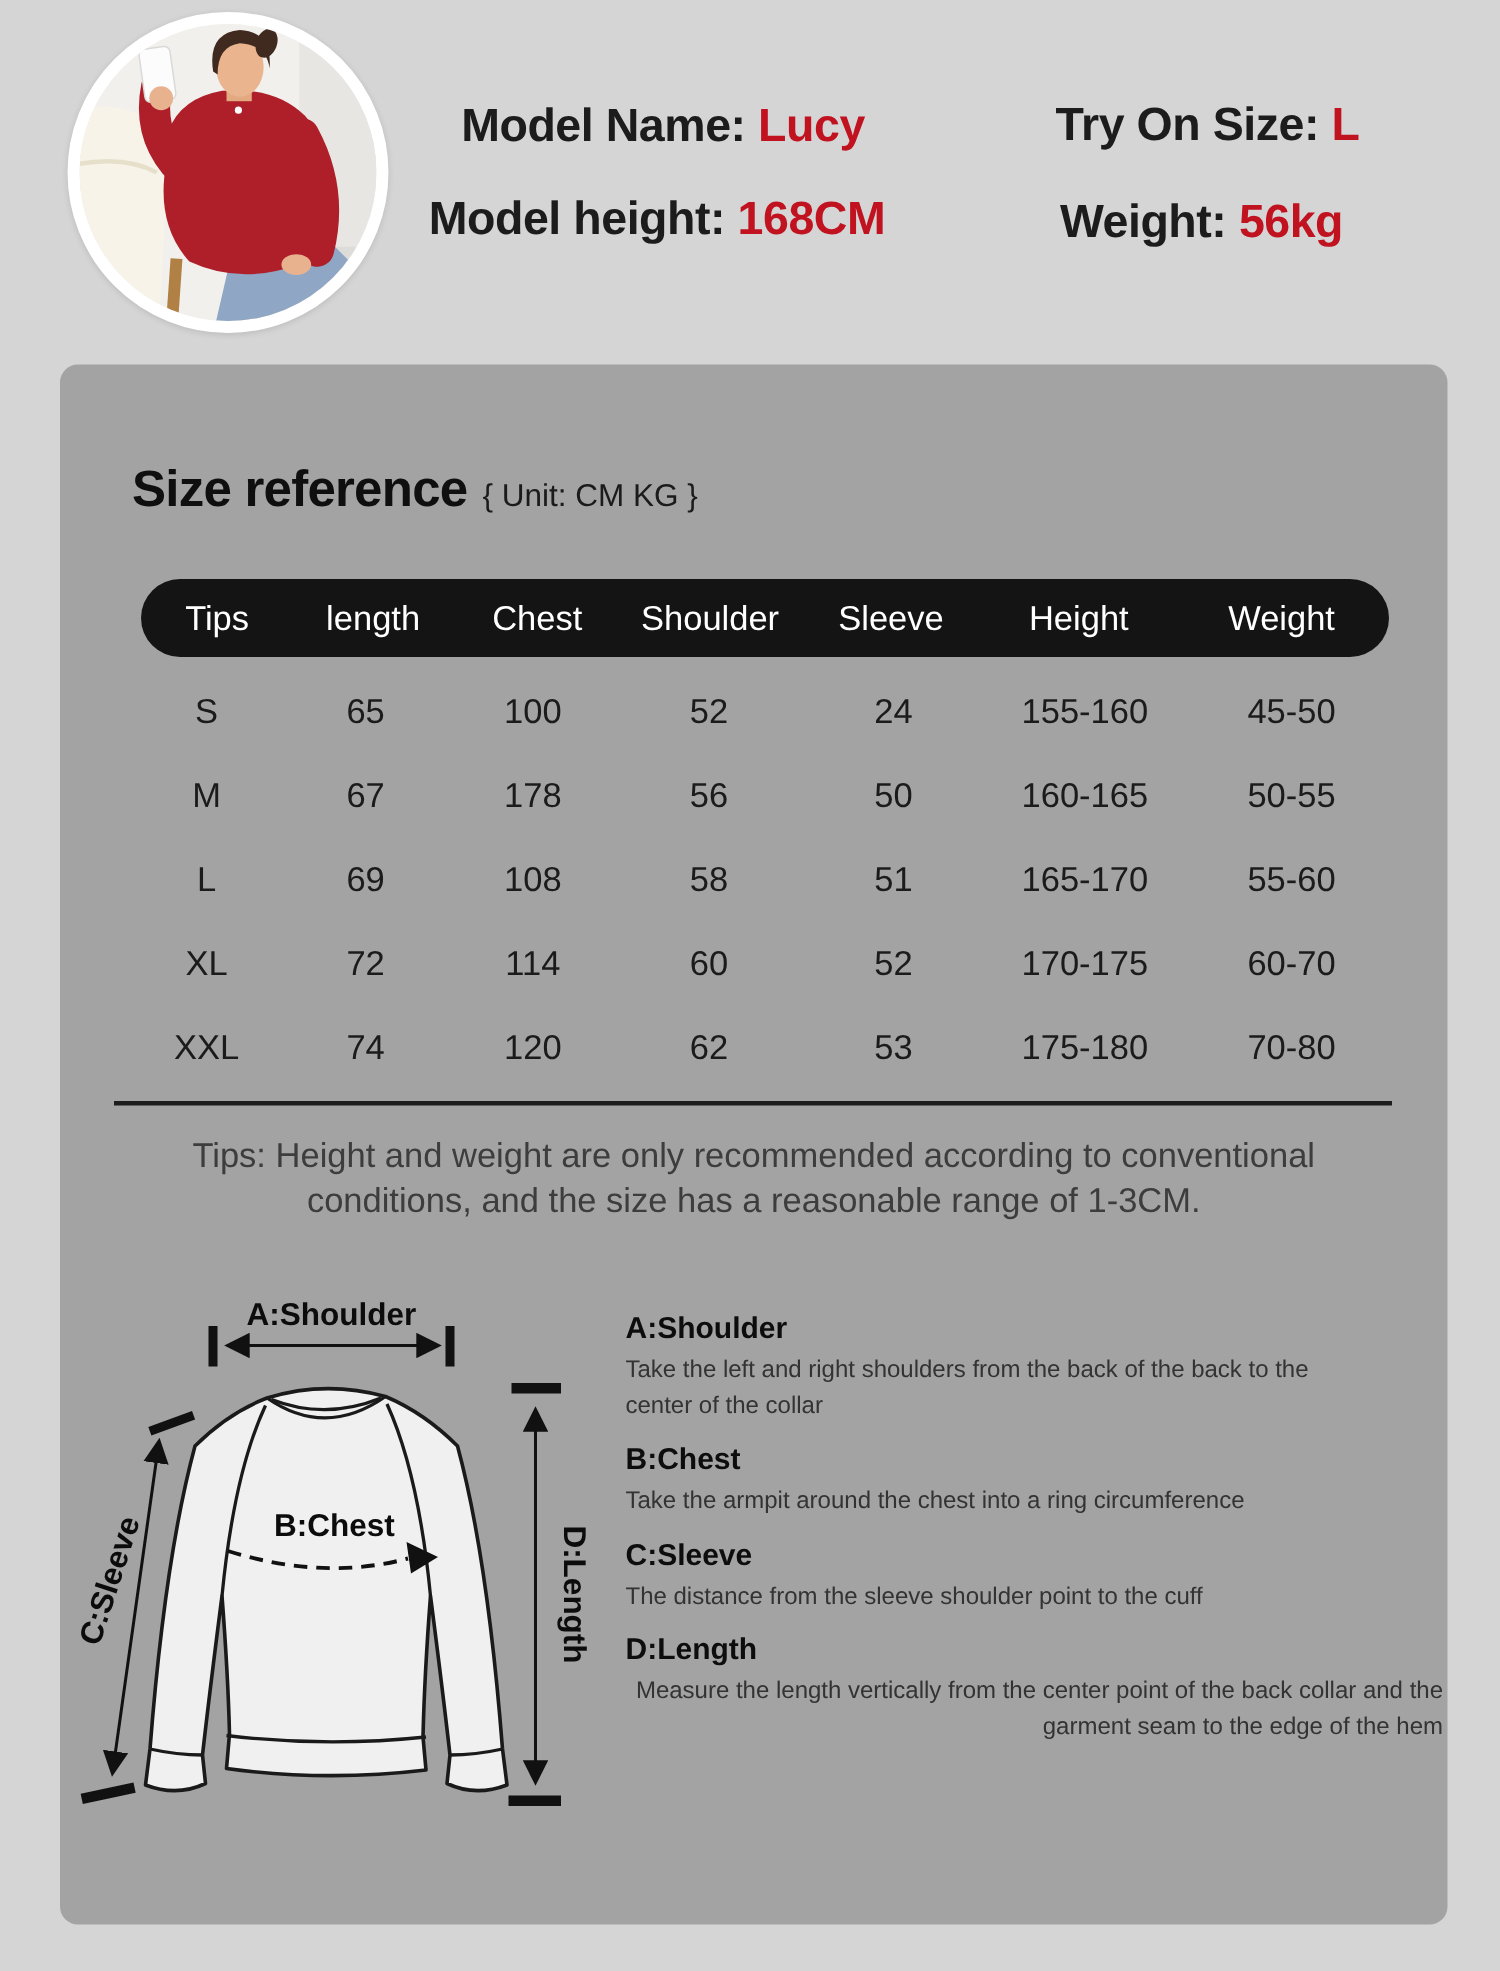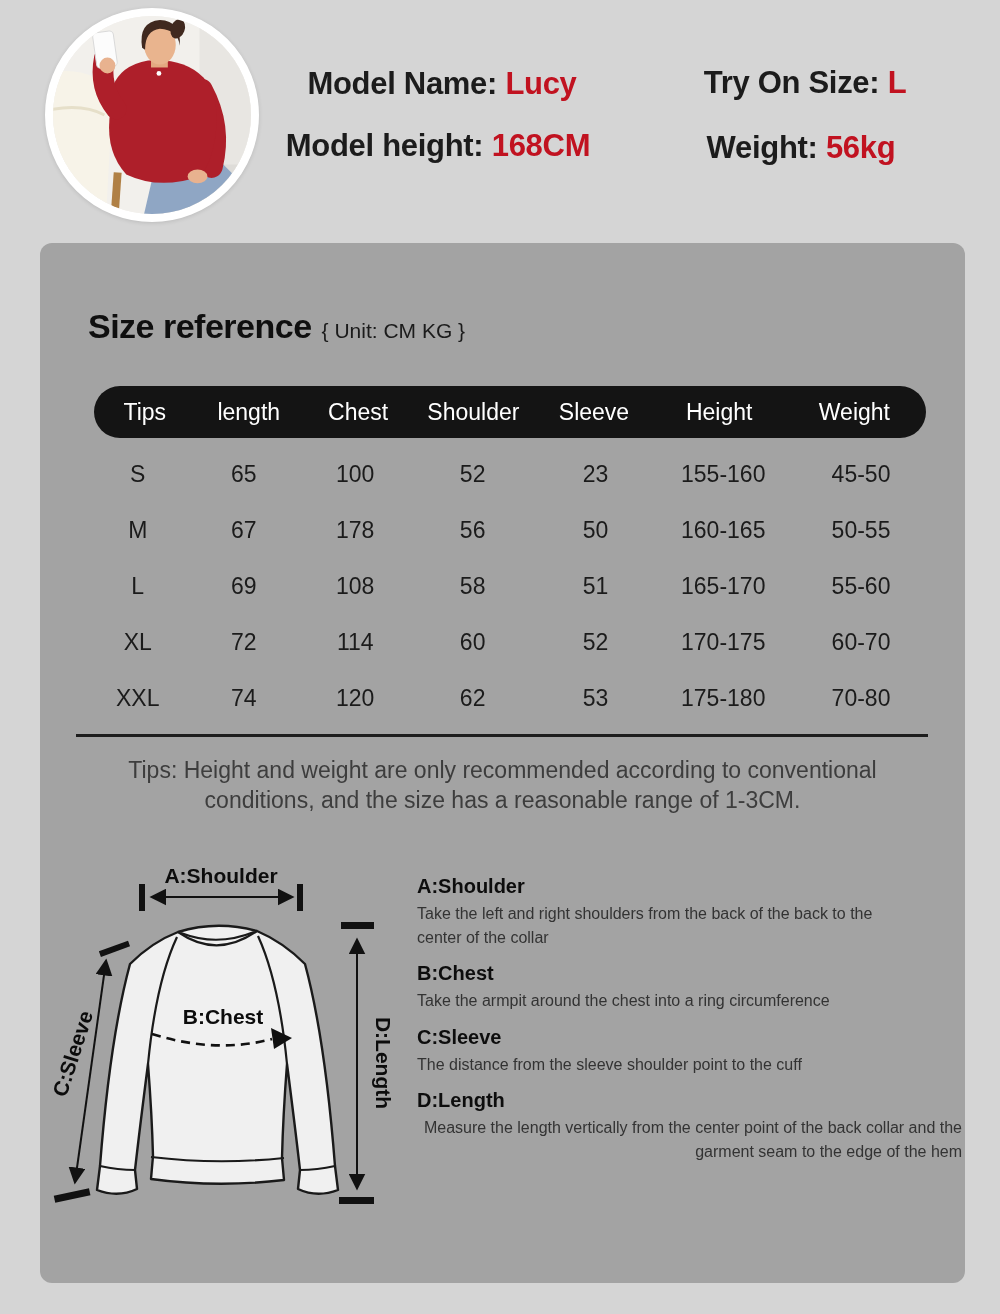--- a/index.html
+++ b/index.html
@@ -128,21 +128,21 @@
           <div class="cell">Sleeve</div>
           <div class="cell">Height</div>
           <div class="cell">Weight</div>
         </div>
       <div class="tbody" id="size-table-body">
           <div class="grid-row">
             <div class="cell">S</div>
             <div class="cell">65</div>
             <div class="cell">100</div>
             <div class="cell">52</div>
-            <div class="cell">23</div>
+            <div class="cell">24</div>
             <div class="cell">155-160</div>
             <div class="cell">45-50</div>
           </div>
           <div class="grid-row">
             <div class="cell">M</div>
             <div class="cell">67</div>
             <div class="cell">178</div>
             <div class="cell">56</div>
             <div class="cell">50</div>
             <div class="cell">160-165</div>

